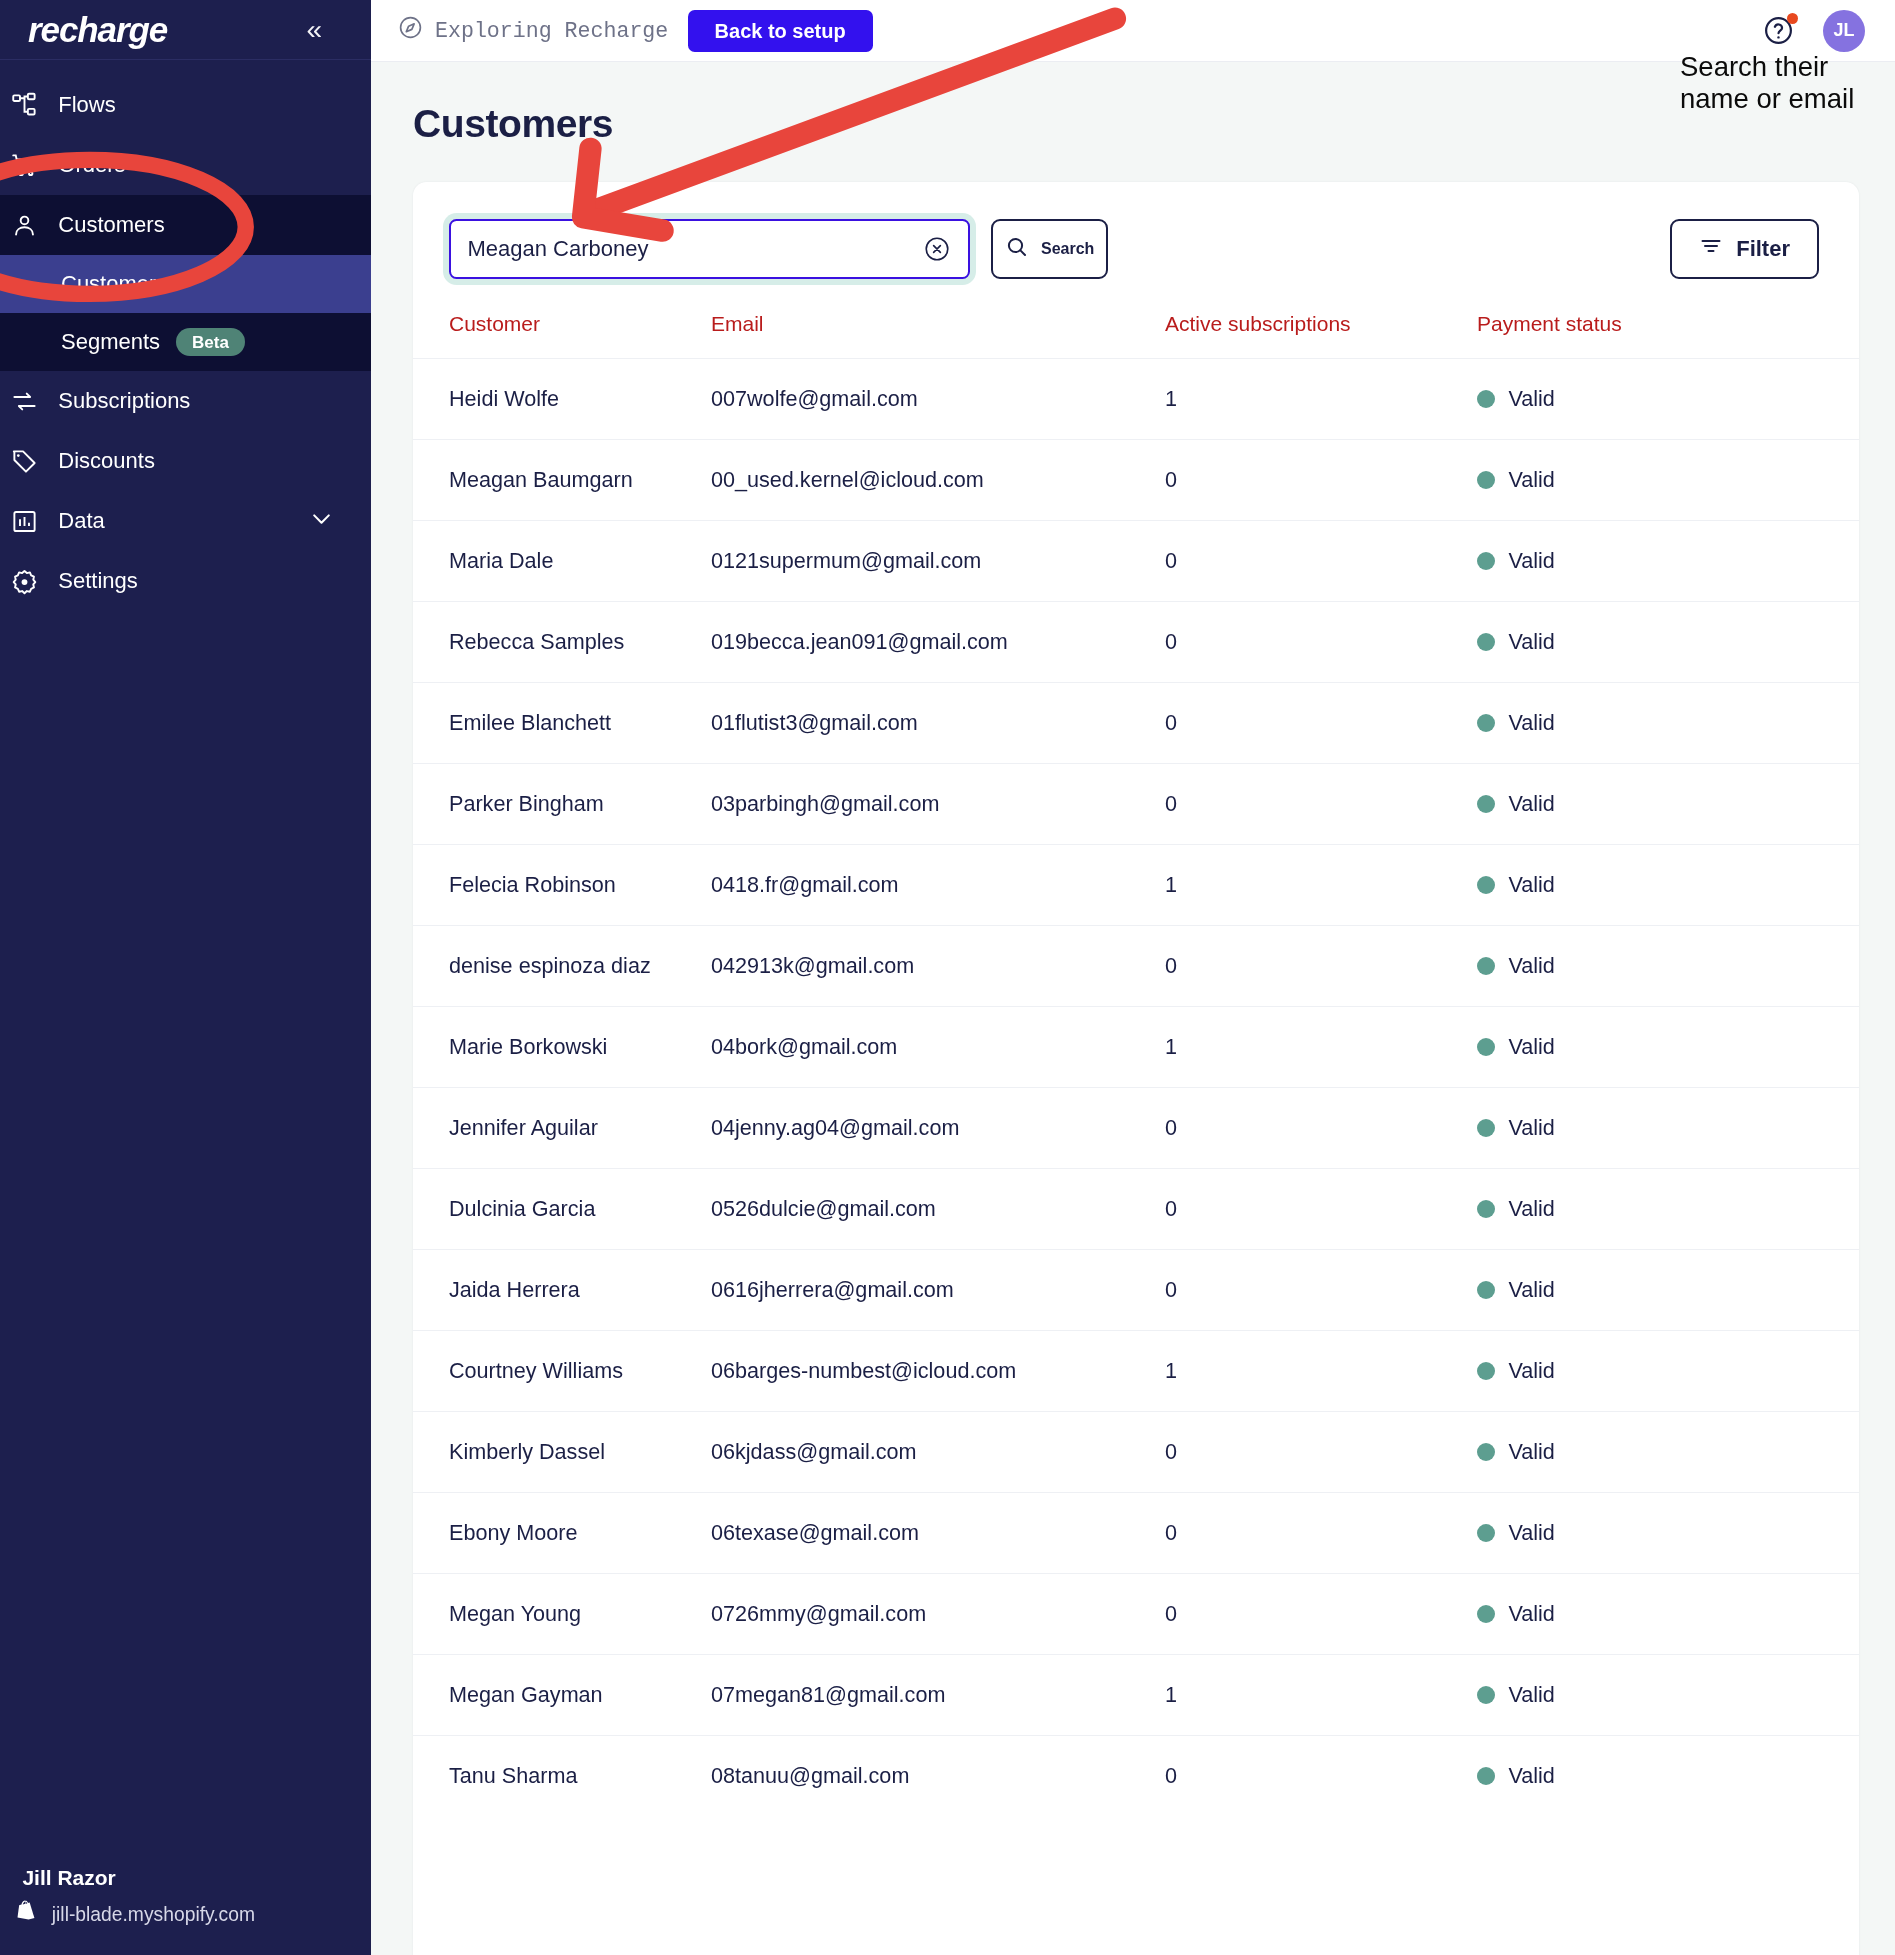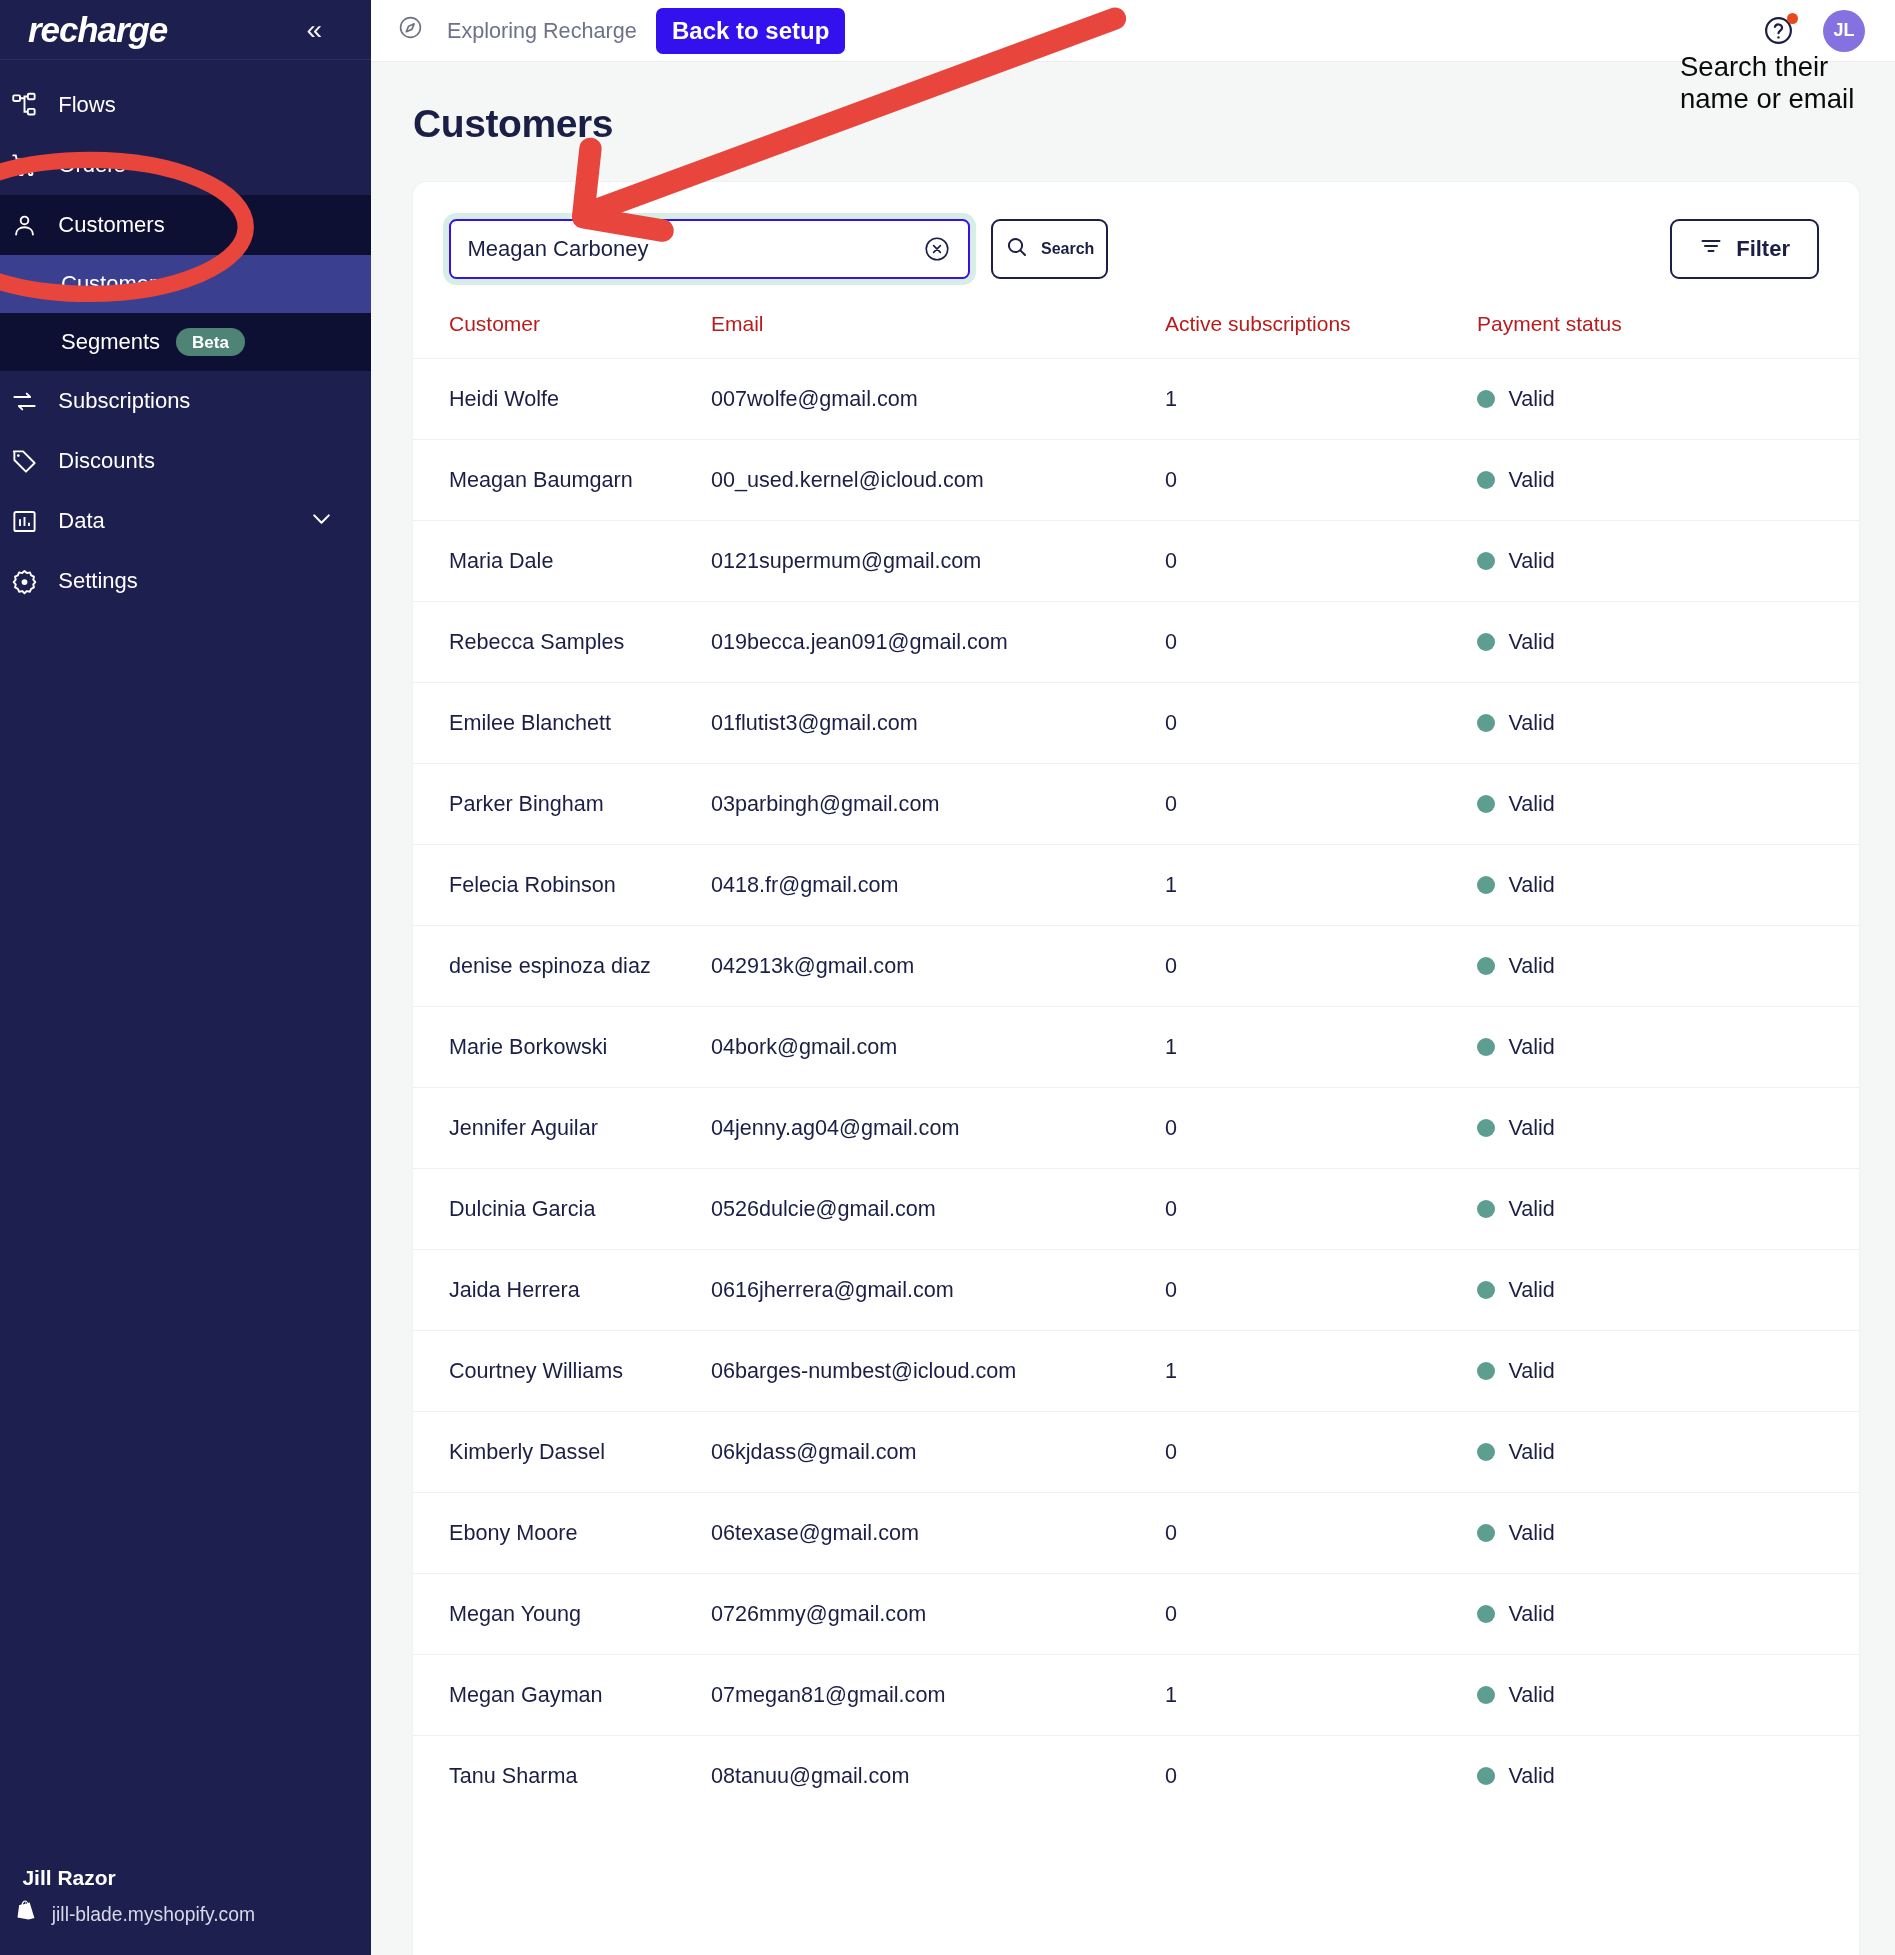--- a/index.html
+++ b/index.html
@@ -60,25 +60,25 @@
   .sf-name { font-size: 21px; font-weight: 700; color: #fff; margin-bottom: 10.4px; padding-left: 6px;}
   .sf-shop { display: flex; align-items: center; gap: 13.4px; font-size: 19.3px; color: #d7d8e8; text-align: right; }
 
   
   .main { flex: 1; height: 1955px; background: #f4f7f6; position: relative; overflow: hidden; }
   .topbar {
     height: 62px; background: #ffffff; display: flex;
     align-items: center; padding: 0 31px 0 27px; gap: 0;
     border-bottom: 0.7px solid #ebedf2;
   }
-  .explore { display: flex; align-items: center; gap: 24px; font-size: 21.6px; color: #6e7288; }
+  .explore { display: flex; align-items: center; gap: 12px; font-size: 21.6px; color: #6e7288; font-family: Liberation Mono, monospace; }
   .back-setup {
     margin-left: 19.3px; background: #3311ee; color: #ffffff;
-    font-size: 24px; font-weight: 700; border: none; border-radius: 6.7px;
-    padding: 11px 16px; cursor: pointer; line-height: 1;
+    font-size: 20px; font-weight: 700; border: none; border-radius: 6.7px;
+    padding: 11px 27px; cursor: pointer; line-height: 1;
   }
   .topbar-right { margin-left: auto; display: flex; align-items: center; gap: 28px; }
   .help-wrap { position: relative; width: 33px; height: 33px; cursor: pointer; }
   .help-dot { position: absolute; top: -0.7px; right: -3px; width: 11px; height: 11px; border-radius: 50%; background: #e8491f; }
   .avatar {
     width: 42px; height: 42px; border-radius: 50%; background: #8572e0;
     color: #ffffff; font-size: 18px; font-weight: 700;
     display: flex; align-items: center; justify-content: center; cursor: pointer;
   }
 

